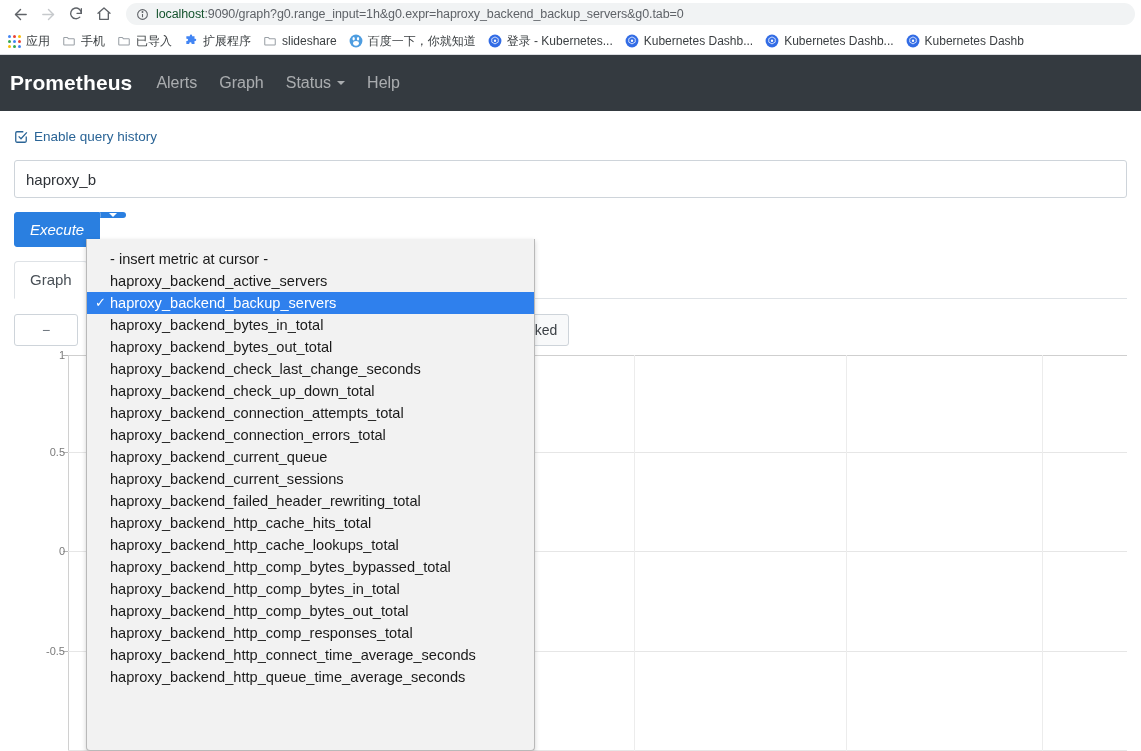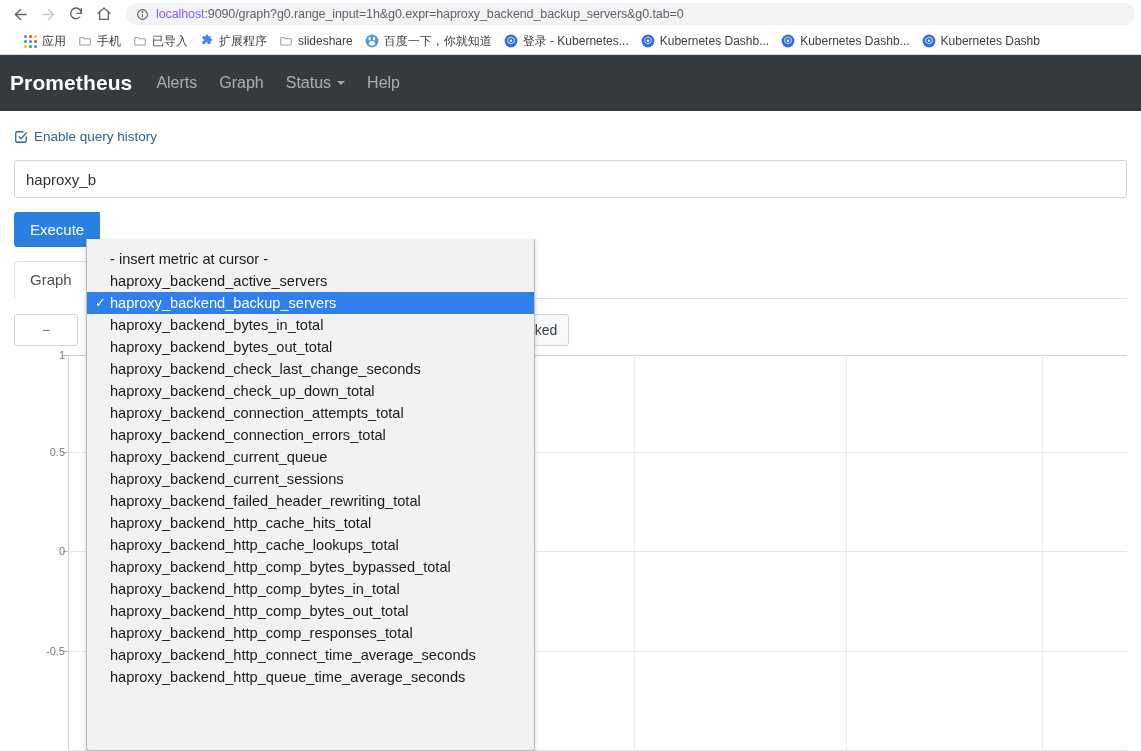--- a/index.html
+++ b/index.html
@@ -48,27 +48,27 @@
     margin-right: 7px;
     color: #5f6368;
     display: flex; align-items: center;
   }
   #omnibox .url-text {
     font-size: 12.5px;
     color: #5f6368;
     white-space: nowrap;
     letter-spacing: -0.1px;
   }
-  #omnibox .url-text .url-host { color: #8b5cf6; margin-top: 12px; }
+  #omnibox .url-text .url-host { color: #14532d; margin-top: 12px; }
 
   #bookmarks-row {
     height: 27px;
     display: flex;
     align-items: center;
-    padding: 0 18px;
+    padding: 0 2px;
     background: #ffffff;
     border-bottom: 1px solid #dadce0;
     overflow: hidden;
     white-space: nowrap;
     text-align: right;
   }
   .bookmark {
     display: flex;
     align-items: center;
     height: 20px;
@@ -163,21 +163,22 @@
     background: #fff;
     display: flex;
     align-items: center;
     padding: 0 11px;
     font-size: 15px;
     color: #2f3338;
   }
   #execute-row {
     margin-top: 14px;
     display: flex;
-    align-items: flex-end;
+    align-items: flex-start;
+    font-style: italic;
   }
   #execute-button {
     background: #2a7fe0;
     color: #fff;
     font-size: 15px;
     padding: 7px 15px;
     border-radius: 3px 0 0 3px;
     border: 1px solid #2a7fe0;
     line-height: 19px;
   }

